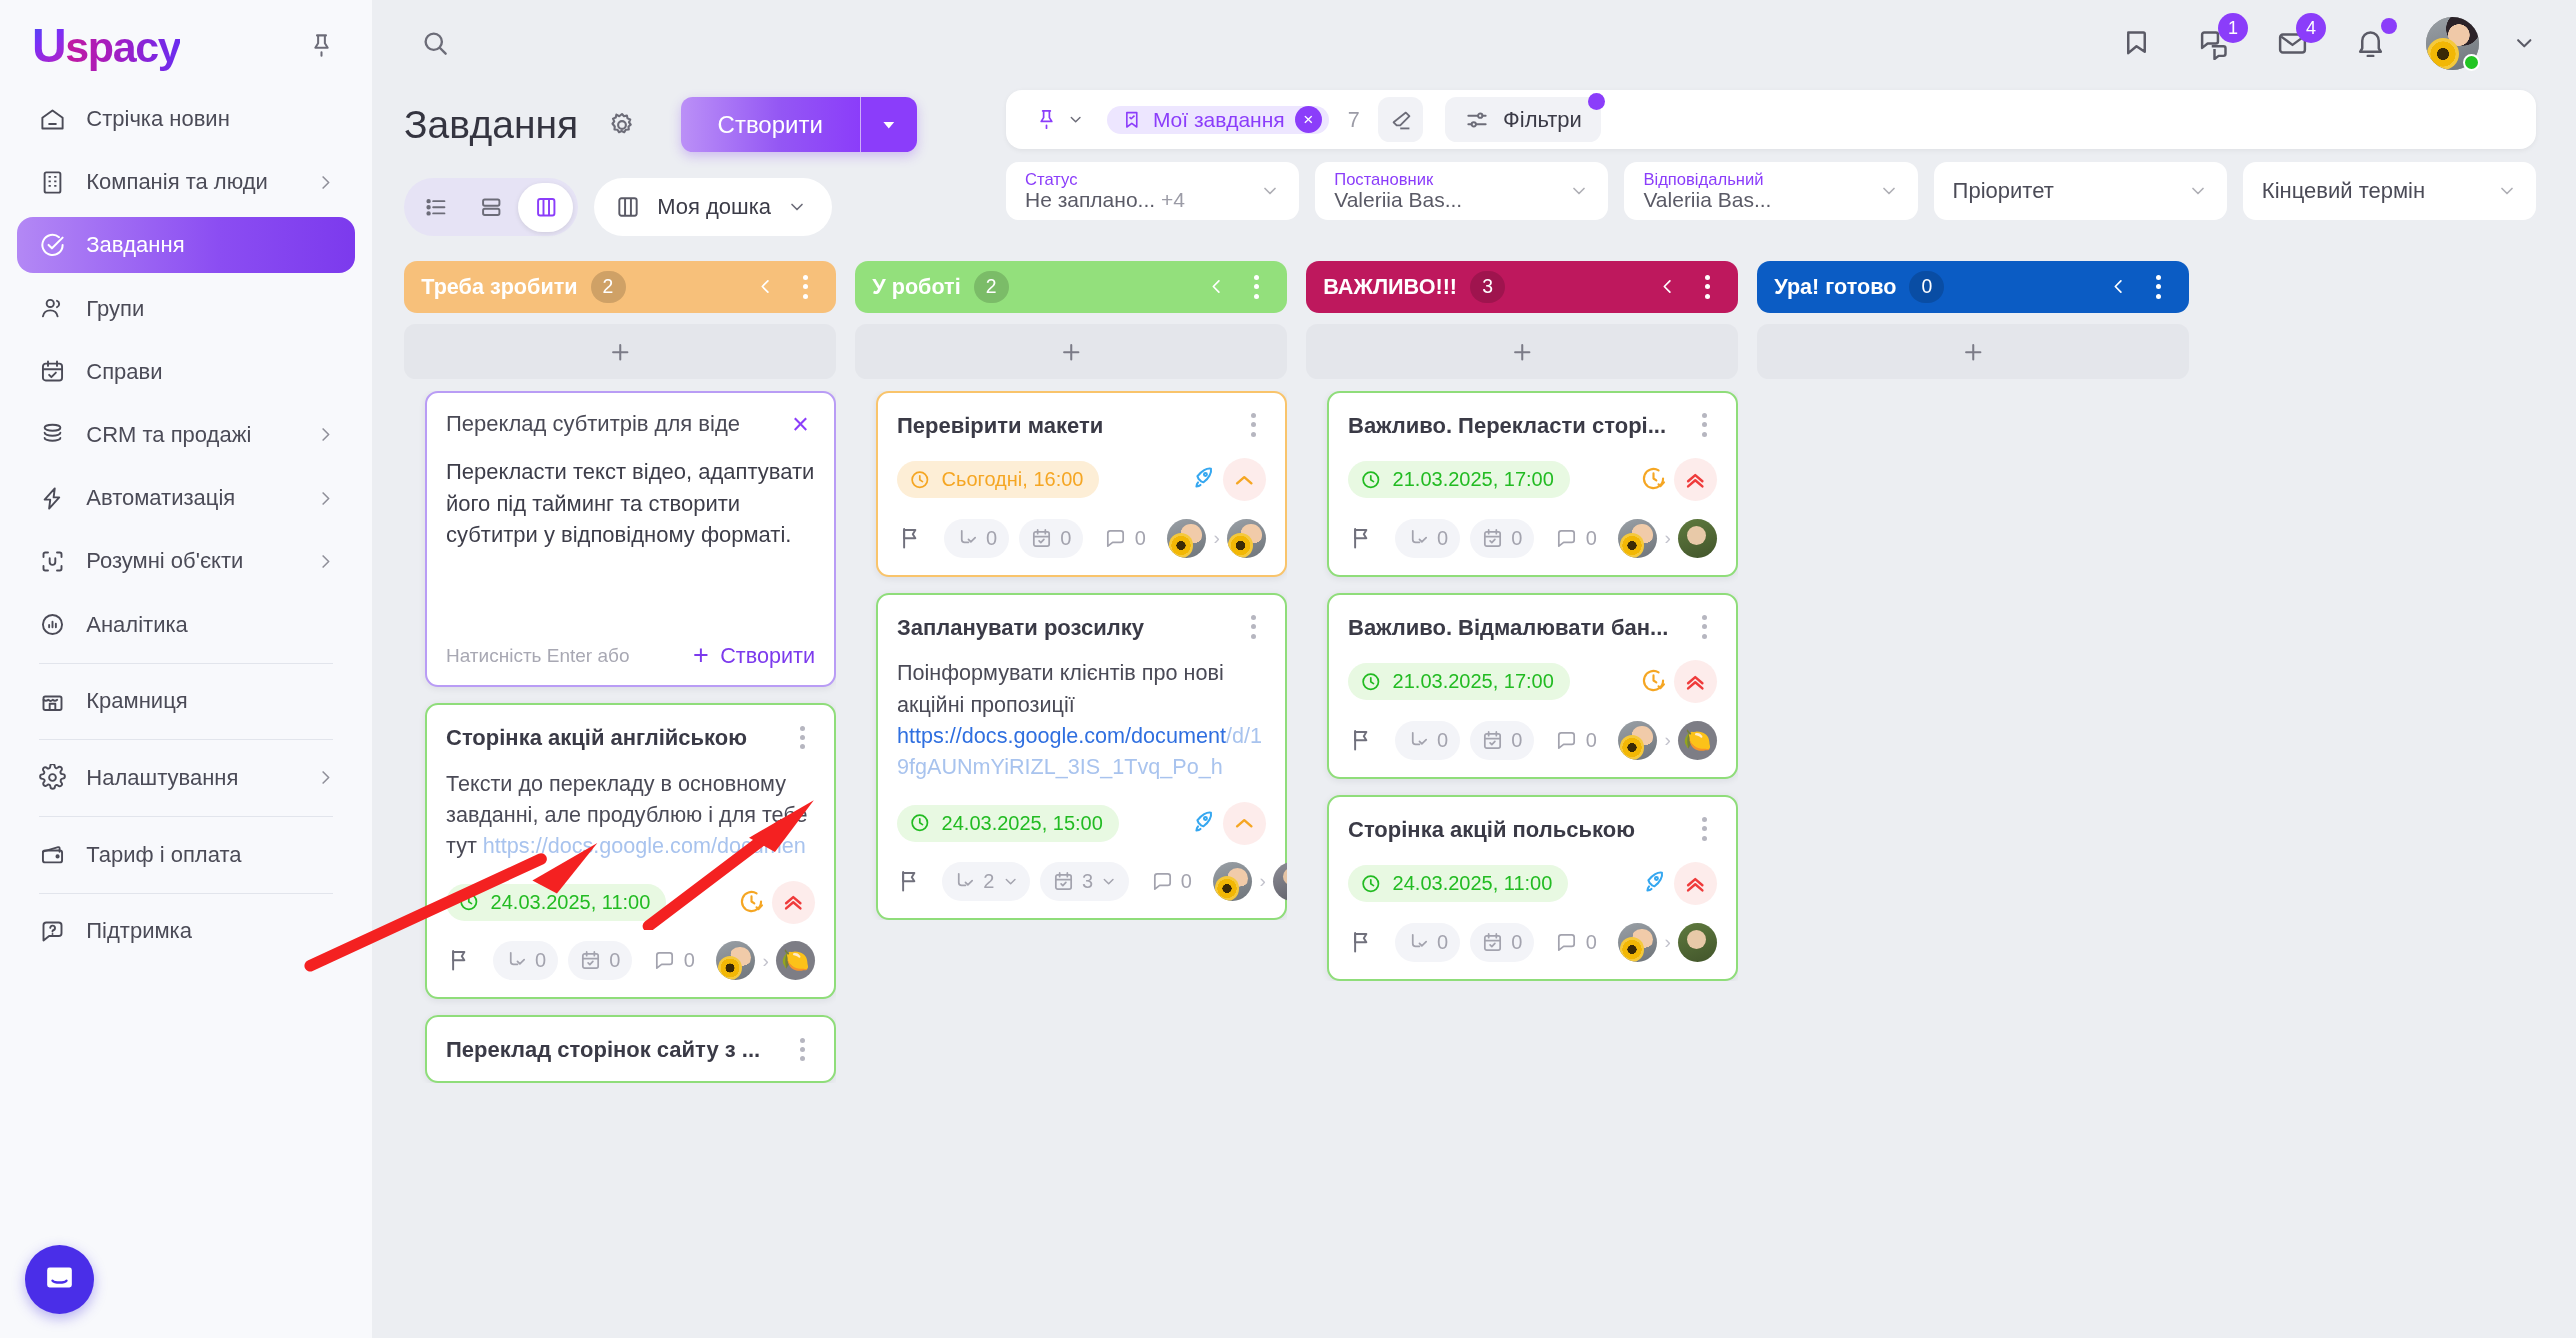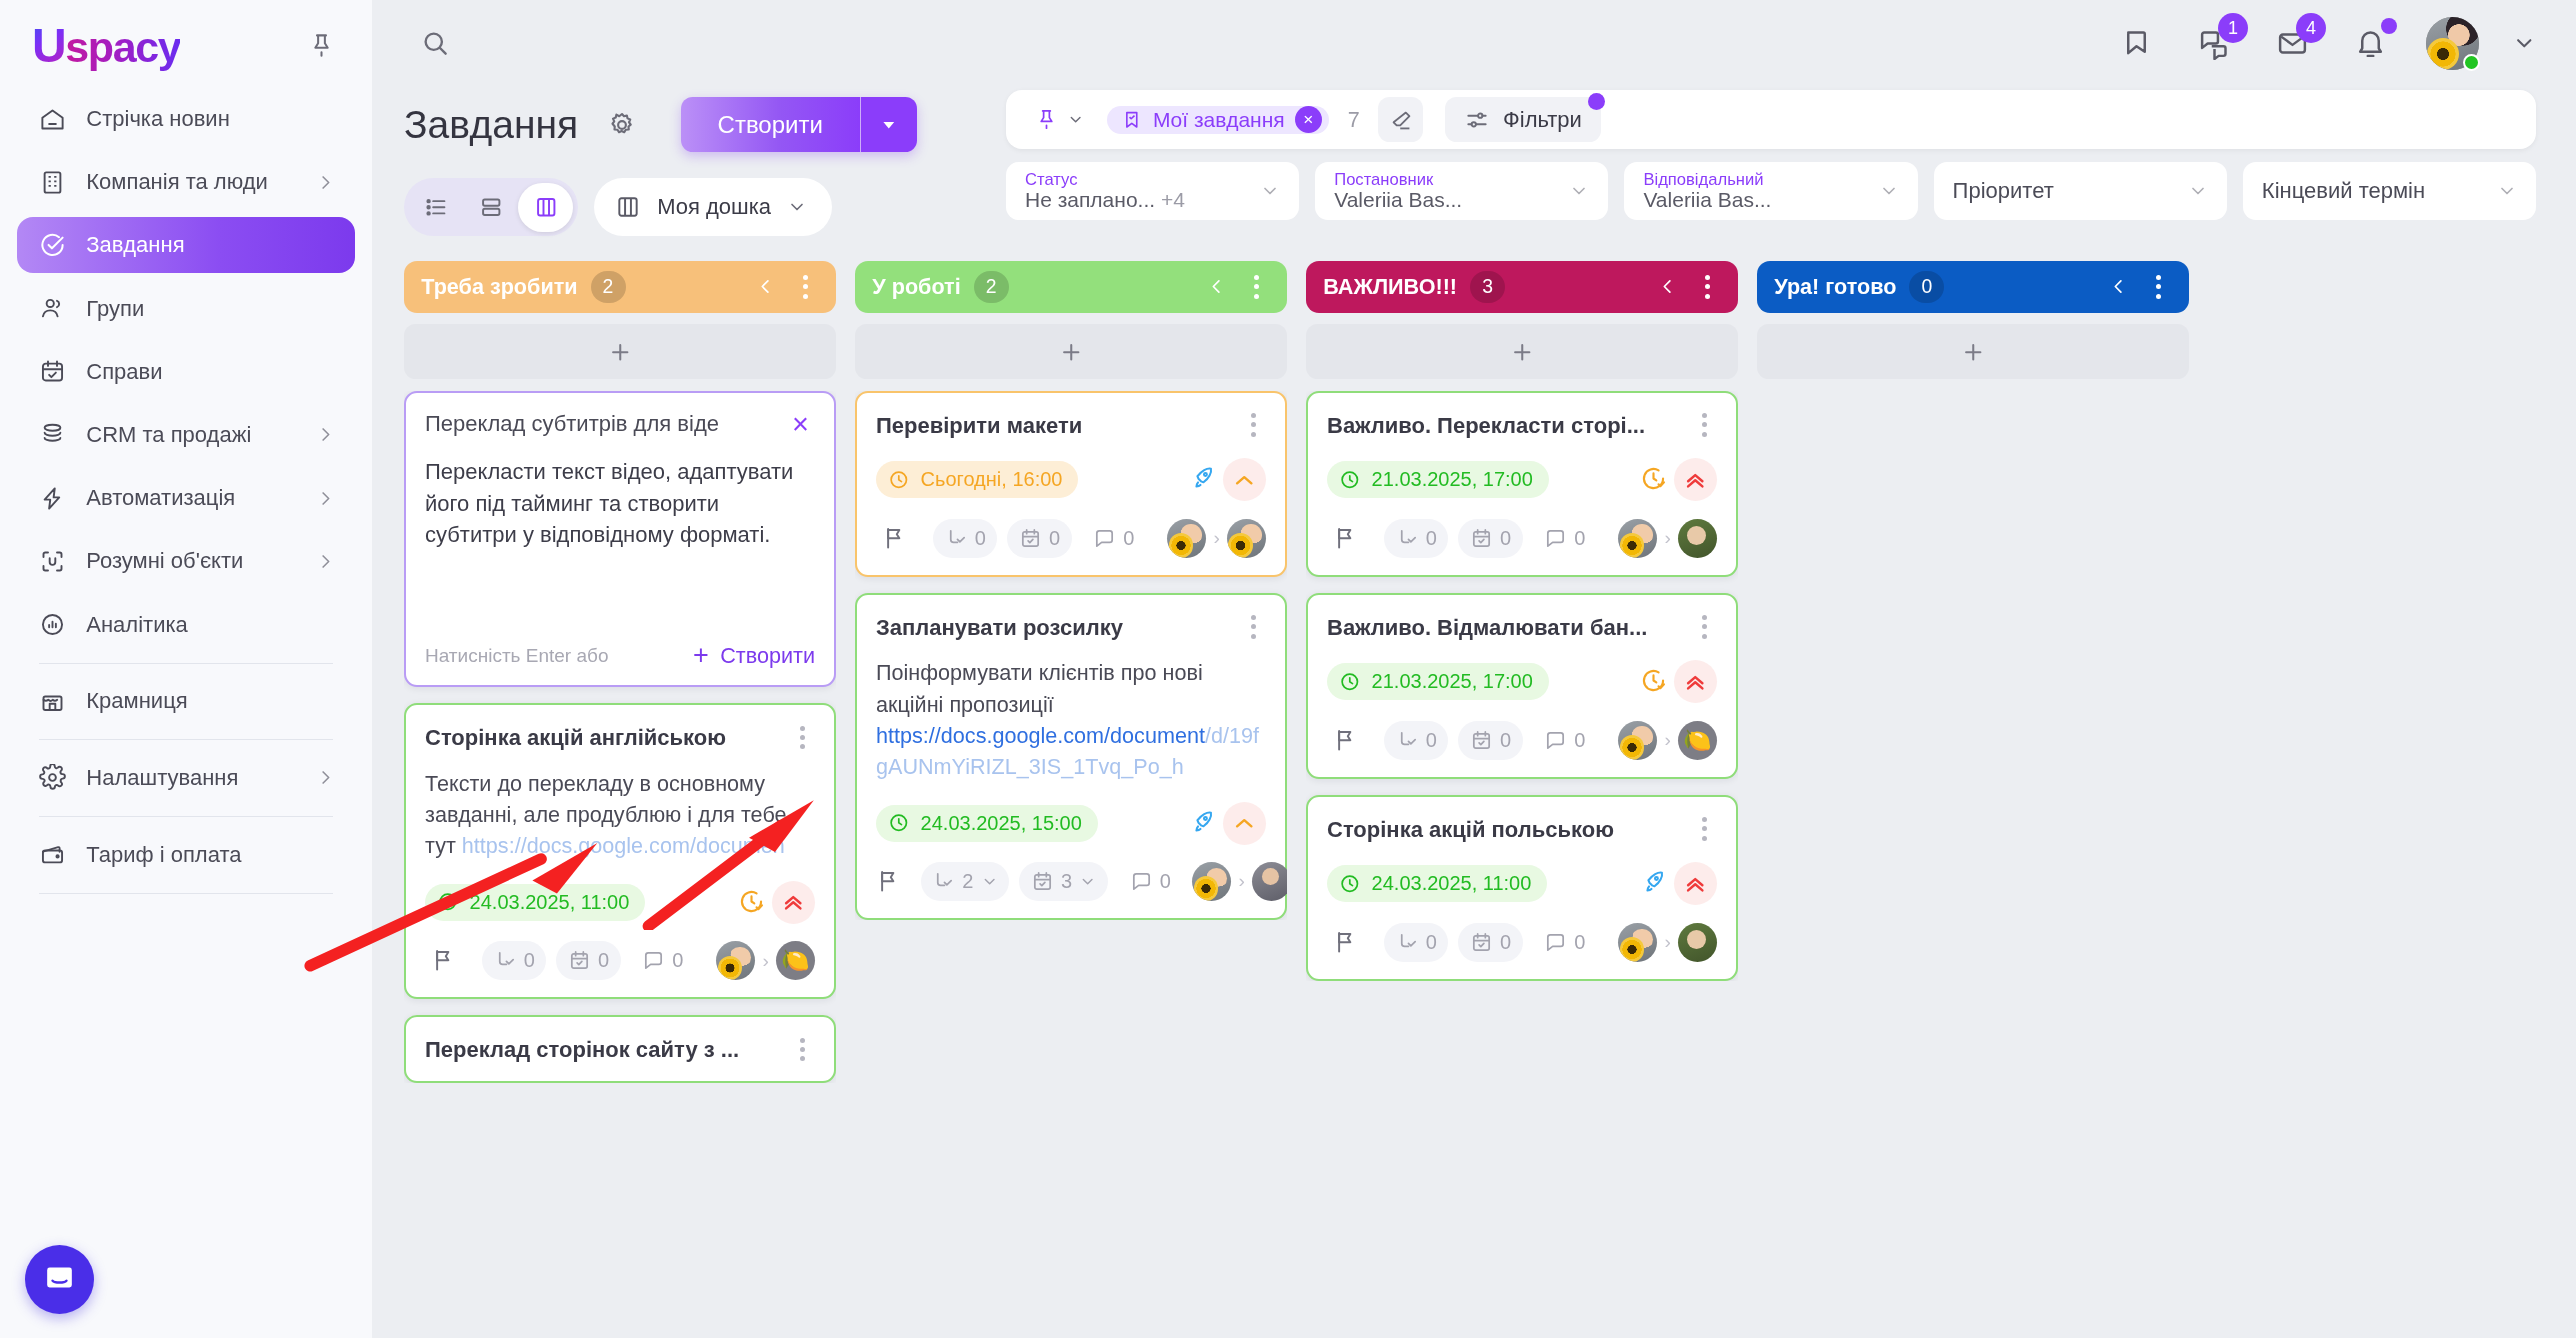--- a/index.html
+++ b/index.html
@@ -163,21 +163,21 @@
                         background: rgba(0,0,0,.16); display:flex; align-items:center;
                         justify-content:center; font-size: 19.4px; }
   .col-head .ch-acts { margin-left:auto; display:flex; align-items:center; gap: 17.3px; }
   .col-head .ch-btn { cursor: pointer; display:flex; align-items:center; justify-content:center; }
   .col-add { margin-top: 11.5px; height: 55px; border-radius: 11.5px; background:#e4e6eb;
              display:flex; align-items:center; justify-content:center; cursor:pointer; }
   .col-body { margin-top: 11.5px; display:flex; flex-direction:column; gap: 16px;
               overflow: hidden; min-height: 0; }
 
   .card { background:#fff; border-radius: 13px; padding: 19px 19px 17.3px 19px;
-          box-shadow: 0 1.4px 7.2px rgba(20,20,40,.07); cursor:pointer; }
+          box-shadow: 0 1.4px 7.2px rgba(20,20,40,.07); cursor:pointer;margin-left:21px; }
   .card.green { border: 2.2px solid #8fdd7a; }
   .card.orange { border: 2.2px solid #f9c46b; }
   .card.composer { border: 2.2px solid #b99cf5; padding: 17.3px 19px 16px 19px; }
   .card-head { display:flex; align-items:flex-start; gap: 11.5px; }
   .card-title { flex:1; font-size: 22px; font-weight: 700; color:#3a3a46; line-height: 1.25;
                 white-space: nowrap; overflow: hidden; text-overflow: ellipsis; }
   .card-title.composer-title { font-weight: 400; color:#4a4a56; }
   .kebab { width: 26px; height: 26px; display:flex; flex-direction:column; gap:4.3px;
            align-items:center; justify-content:center; cursor:pointer; flex:0 0 26px; }
   .kebab i { width:5px; height:5px; border-radius:50%; background:#b6b6c0; display:block; }
@@ -394,20 +394,30 @@
               <path d="M3.5 9.5 17 5.5a1 1 0 0 1 1.3.95V9.5"></path>
               <rect x="3.5" y="8.5" width="17" height="10.5" rx="2"></rect>
               <circle cx="16.5" cy="13.7" r="1"></circle>
             </svg>
         </span>
         <span class="lbl">Тариф і оплата</span>
       </div>
 
       <div class="sb-div"></div>
 
+      <div class="sb-item">
+        <span class="ico">
+          <svg width="27" height="27" viewBox="0 0 24 24" fill="none" stroke="#4b4b57" stroke-width="1.7" stroke-linecap="round" stroke-linejoin="round">
+              <path d="M4 6.5A2.5 2.5 0 0 1 6.5 4h11A2.5 2.5 0 0 1 20 6.5v7a2.5 2.5 0 0 1-2.5 2.5H9l-5 4z"></path>
+              <path d="M10 8.8a2.1 2.1 0 1 1 2.6 2.1c-.5.2-.6.6-.6 1.1"></path>
+              <path d="M12 14.2h.01"></path>
+            </svg>
+        </span>
+        <span class="lbl">Підтримка</span>
+      </div>
     </nav>
 
     <div class="intercom">
       <svg width="37" height="37" viewBox="0 0 24 24" fill="#fff">
           <path d="M4 5.2c0-.7.5-1.2 1.2-1.2h13.6c.7 0 1.2.5 1.2 1.2v10.4c0 .7-.5 1.2-1.2 1.2H5.2c-.7 0-1.2-.5-1.2-1.2z" opacity=".0"></path>
           <rect x="4" y="4.2" width="16" height="13" rx="1.6"></rect>
           <path d="M7.5 12.8c1.4 1.6 7.6 1.6 9 0" stroke="#4a2ee8" stroke-width="1.6" fill="none" stroke-linecap="round"></path>
         </svg>
     </div>
   </aside>

